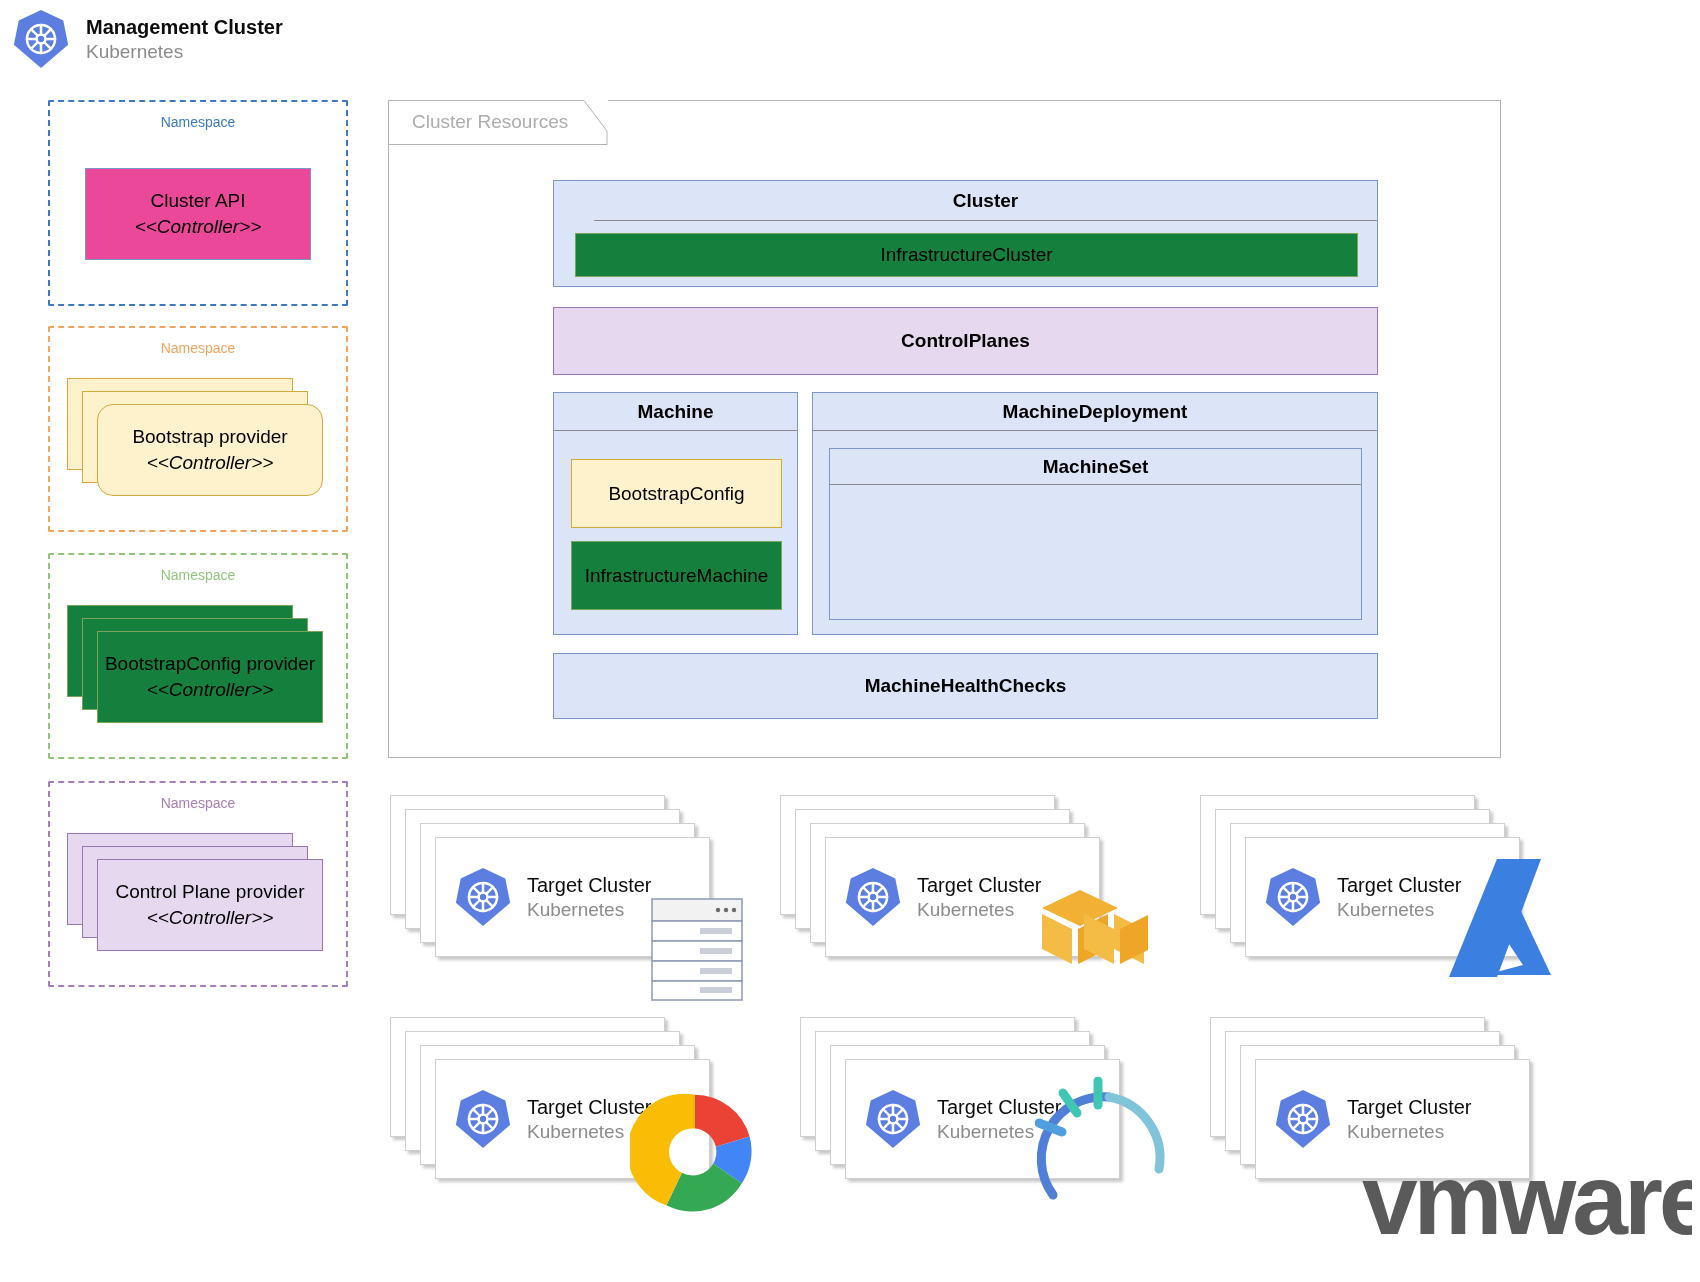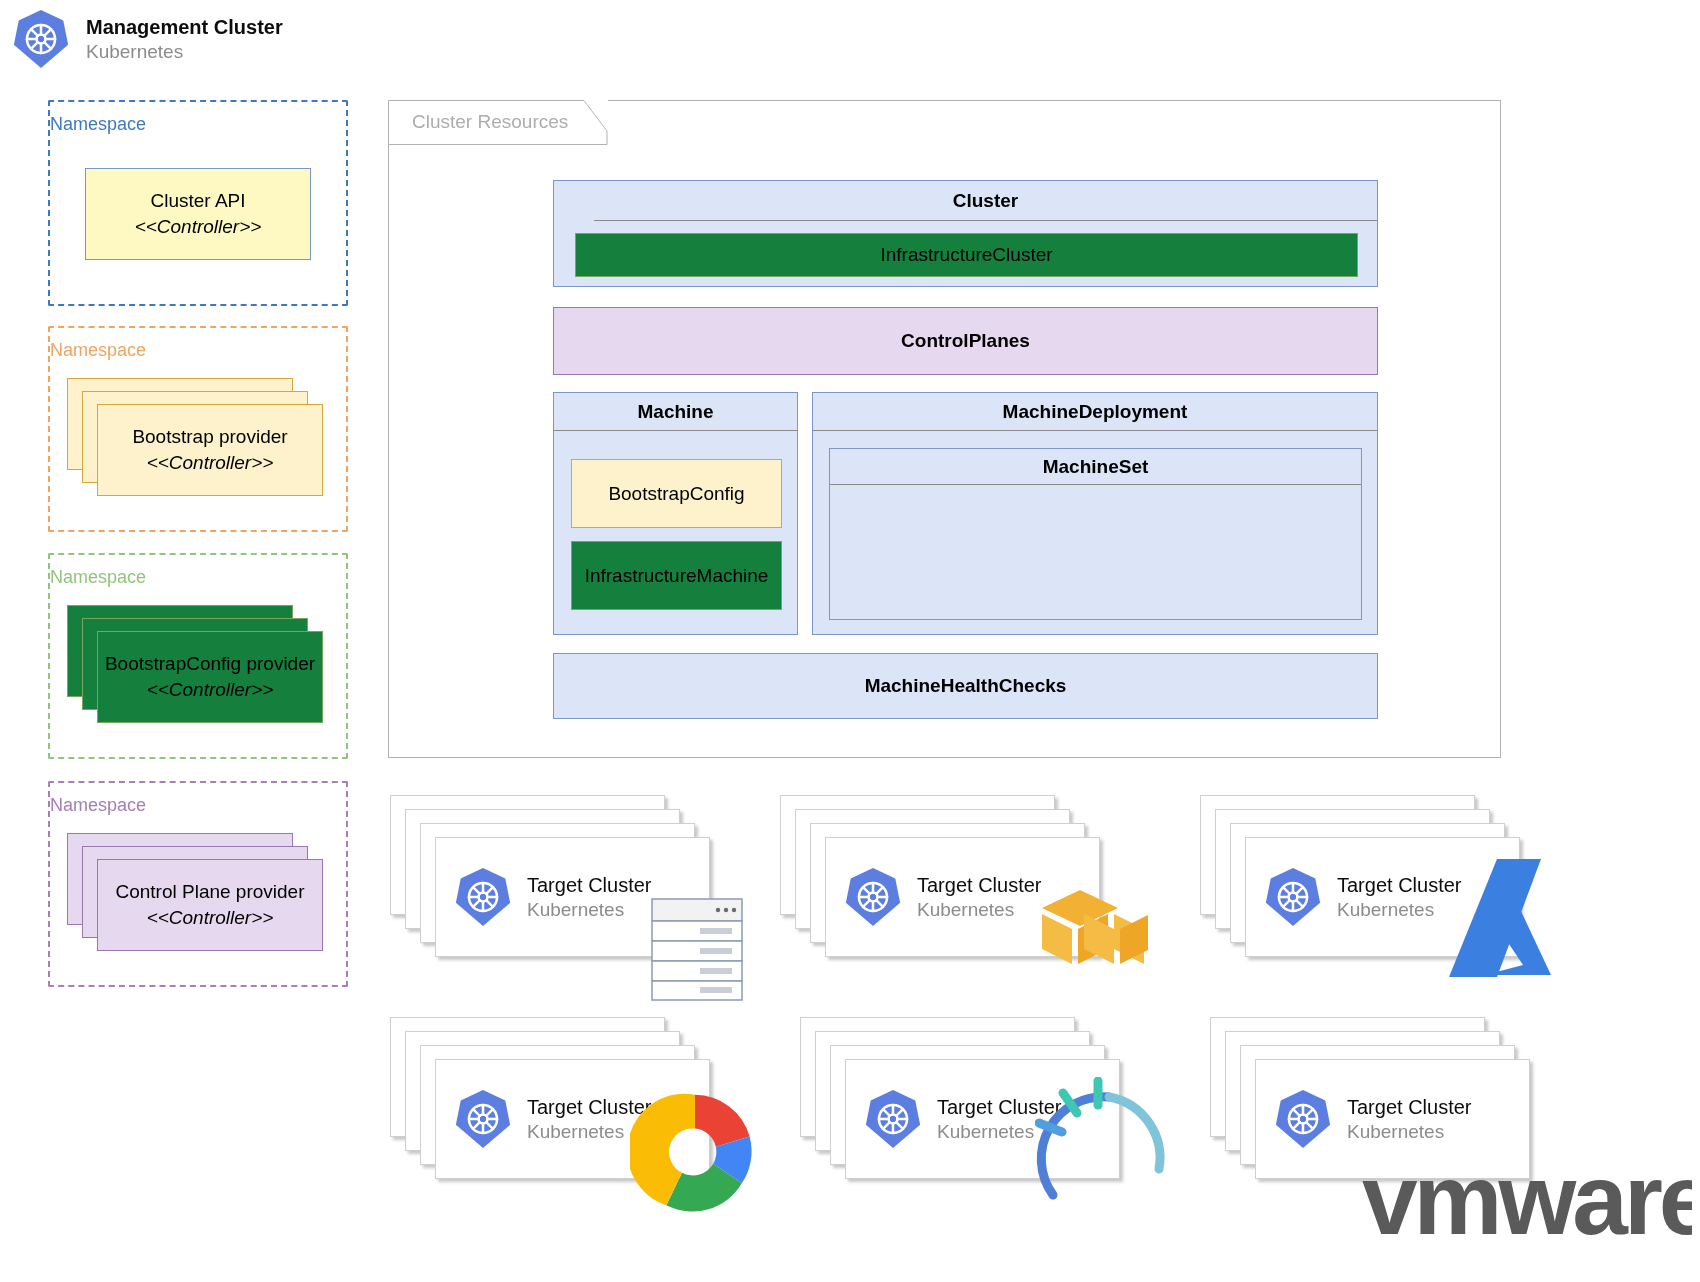--- a/index.html
+++ b/index.html
@@ -20,21 +20,22 @@
   #mgmt-header .t1 { font-size:20px; font-weight:bold; color:#0d0d0d; }
   #mgmt-header .t2 { font-size:19px; color:#8c8c8c; }
 
   
   .ns {
     position:absolute;
     border:2px dashed #3b78c3;
     border-radius:2px;
   }
   .ns .ns-title {
-    font-size:18px;
+    text-align:center;
+    font-size:14px;
     margin-top:12px;
     color:#3b78c3;
   }
   .ns-blue   { border-color:#3d79c0; }
   .ns-blue   .ns-title { color:#3d79c0; }
   .ns-orange { border-color:#f0a460; }
   .ns-orange .ns-title { color:#f0a460; }
   .ns-green  { border-color:#93c47d; }
   .ns-green  .ns-title { color:#93c47d; }
   .ns-purple { border-color:#a57fb5; }
@@ -74,21 +75,21 @@
     display:flex; align-items:center; justify-content:center;
   }
   .inner {
     position:absolute;
     display:flex; align-items:center; justify-content:center;
     font-size:19px; text-align:center;
   }
   .green-res  { background:#15803d; border:1px solid #7aa55c; }
   .yellow-res { background:#fdf2cc; border:1px solid #d5a83c; }
   .purple-res { background:#e6d8ef; border:1px solid #9a77b0; }
-  .blue-res   { background:#fef9c3; border:1px solid #7b96c8; }
+  .blue-res   { background:#ec4899; border:1px solid #7b96c8; }
 
   .center-bold {
     display:flex; align-items:center; justify-content:center;
     font-weight:bold; font-size:19px;
   }
 
   
   .tc-group { position:absolute; width:345px; height:200px; }
   .tc-card {
     position:absolute;
@@ -136,21 +137,21 @@
 <div class="ctrl-box blue-res" style="left:85px; top:168px; width:226px; height:92px;">
   <div>Cluster API</div>
   <div class="sub">&lt;&lt;Controller&gt;&gt;</div>
 </div>
 
 <div class="ns ns-orange" style="left:48px; top:326px; width:300px; height:206px;">
   <div class="ns-title">Namespace</div>
 </div>
 <div class="stack-card yellow-res" style="left:67px; top:378px; width:226px; height:92px;"></div>
 <div class="stack-card yellow-res" style="left:82px; top:391px; width:226px; height:92px;"></div>
-<div class="ctrl-box yellow-res" style="left:97px; top:404px; width:226px; height:92px;">
+<div class="ctrl-box yellow-res" style="left:97px; top:404px; width:226px; height:92px;border-radius:16px;">
   <div>Bootstrap provider</div>
   <div class="sub">&lt;&lt;Controller&gt;&gt;</div>
 </div>
 
 <div class="ns ns-green" style="left:48px; top:553px; width:300px; height:206px;">
   <div class="ns-title">Namespace</div>
 </div>
 <div class="stack-card green-res" style="left:67px; top:605px; width:226px; height:92px;"></div>
 <div class="stack-card green-res" style="left:82px; top:618px; width:226px; height:92px;"></div>
 <div class="ctrl-box green-res" style="left:97px; top:631px; width:226px; height:92px;">

